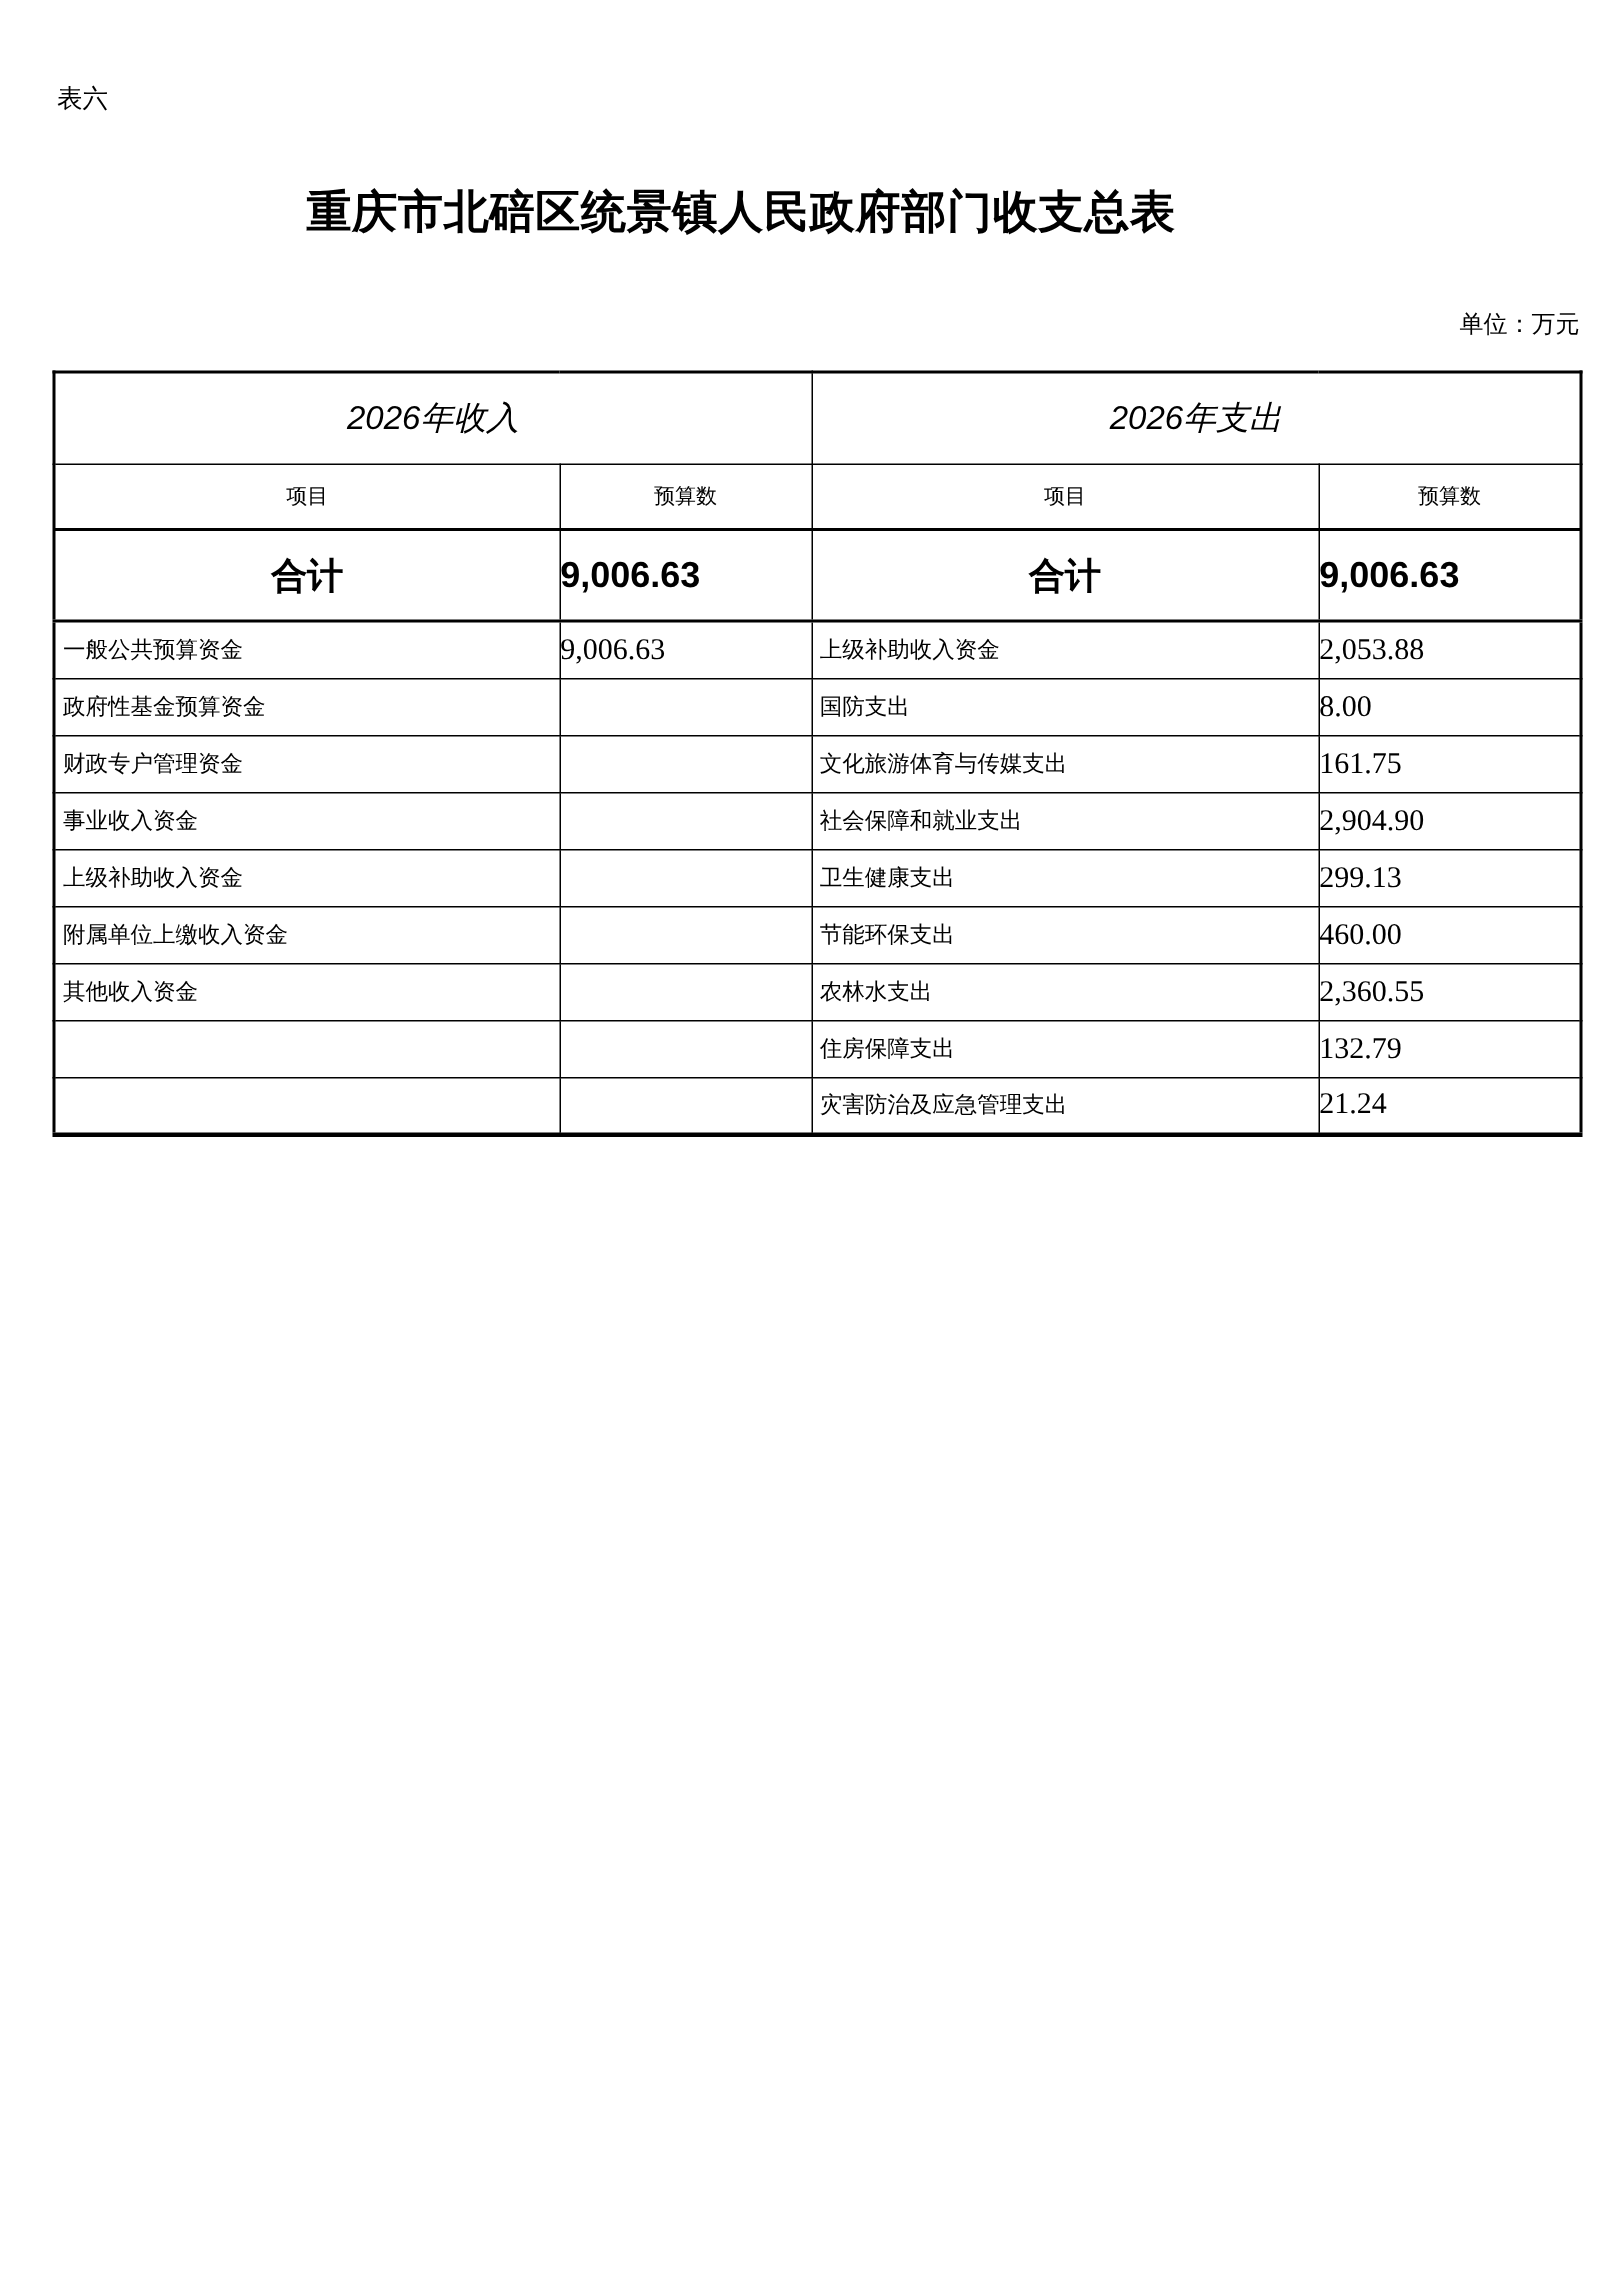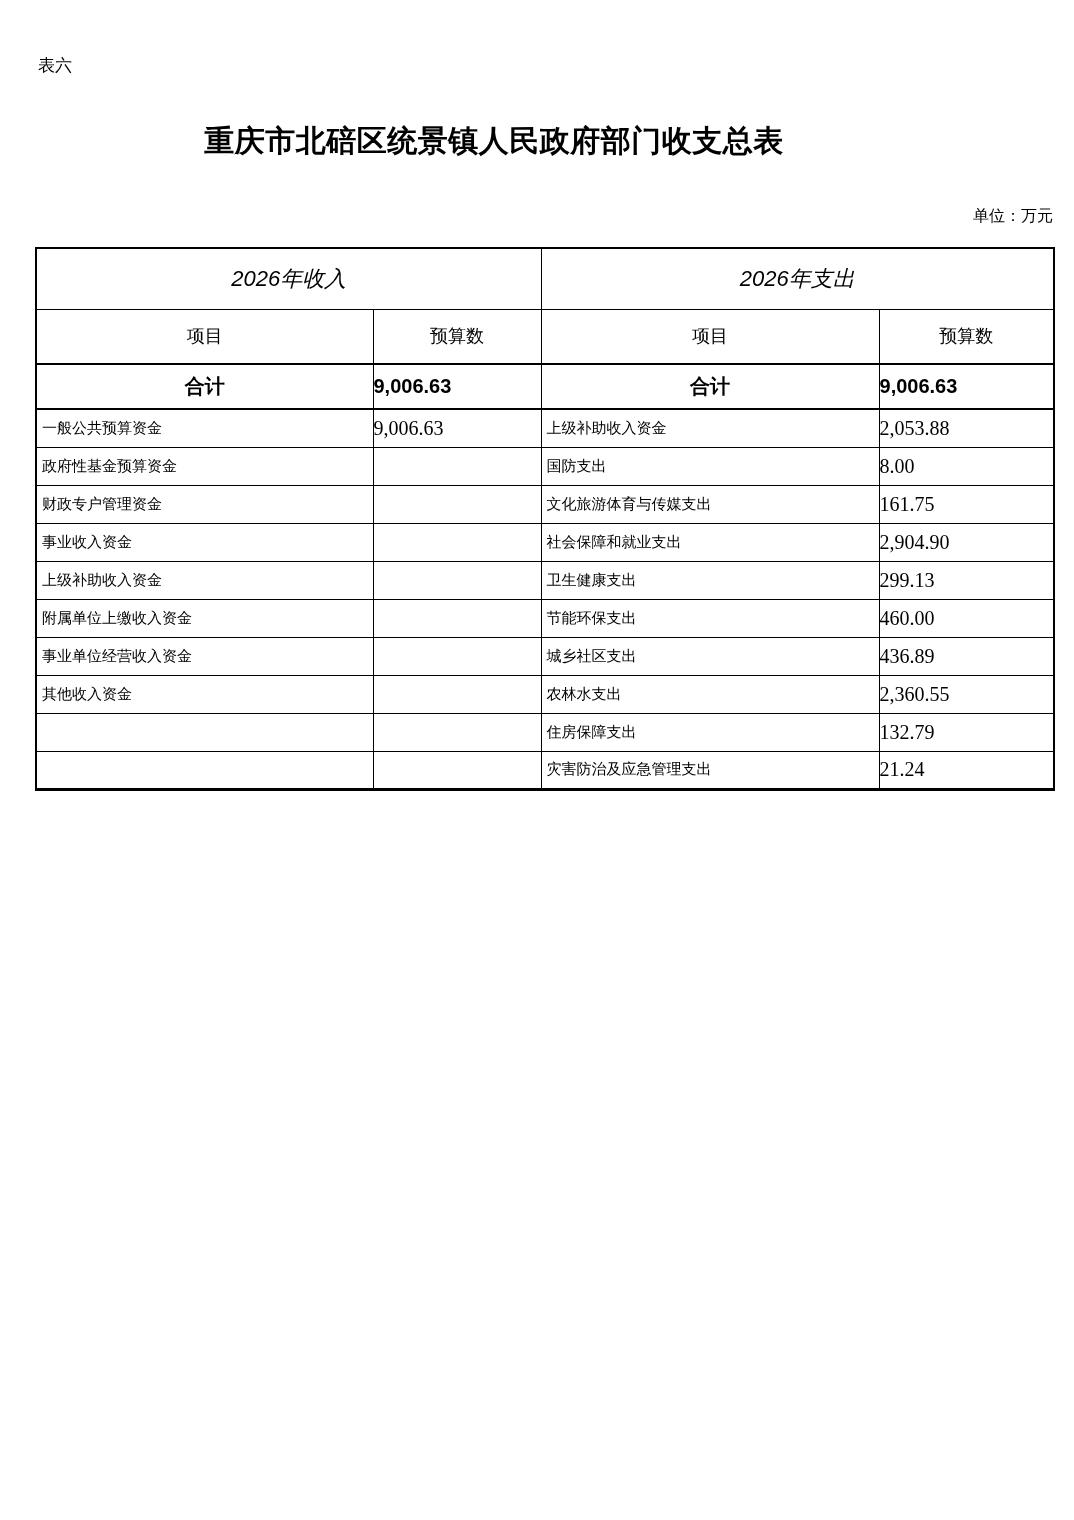--- a/index.html
+++ b/index.html
@@ -54,32 +54,32 @@
   }
   thead tr.section-row th {
     height: 61px;
     font-family: "Liberation Sans", sans-serif;
     font-weight: normal;
     font-size: 22px;
     text-align: center;
     font-style: italic;
   }
   thead tr.cols-row th {
-    height: 55px;
+    height: 44px;
     font-family: "Liberation Sans", sans-serif;
     font-weight: normal;
-    font-size: 18px;
+    font-size: 14px;
     text-align: center;
     border-bottom-width: 2px;
   }
   tr.total-row td {
-    height: 45px;
+    height: 61px;
     font-family: "Liberation Sans", sans-serif;
     font-weight: bold;
-    font-size: 20px;
+    font-size: 24px;
     border-bottom-width: 2px;
   }
   tr.total-row td.c-label { text-align: center; }
   tr.data-row td {
     height: 38px;
     font-family: "Liberation Serif", serif;
     font-size: 15px;
   }
   .budget-table td.item { text-align: left; padding-left: 5px; }
   .budget-table td.num  { padding-right: 4px; }
@@ -159,26 +159,20 @@
     <td class="num">299.13</td>
   </tr>
 
   <tr class="data-row">
     <td class="item">附属单位上缴收入资金</td>
     <td class="num"></td>
     <td class="item">节能环保支出</td>
     <td class="num">460.00</td>
   </tr>
 
-  <tr class="data-row">
-    <td class="item">事业单位经营收入资金</td>
-    <td class="num"></td>
-    <td class="item">城乡社区支出</td>
-    <td class="num">436.89</td>
-  </tr>
 
   <tr class="data-row">
     <td class="item">其他收入资金</td>
     <td class="num"></td>
     <td class="item">农林水支出</td>
     <td class="num">2,360.55</td>
   </tr>
 
   <tr class="data-row">
     <td class="item"></td>

